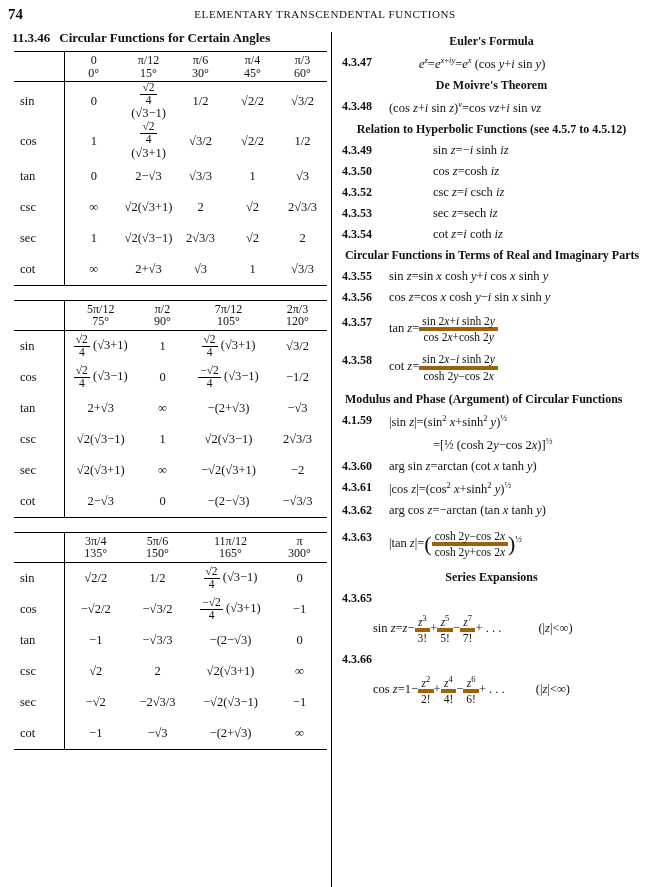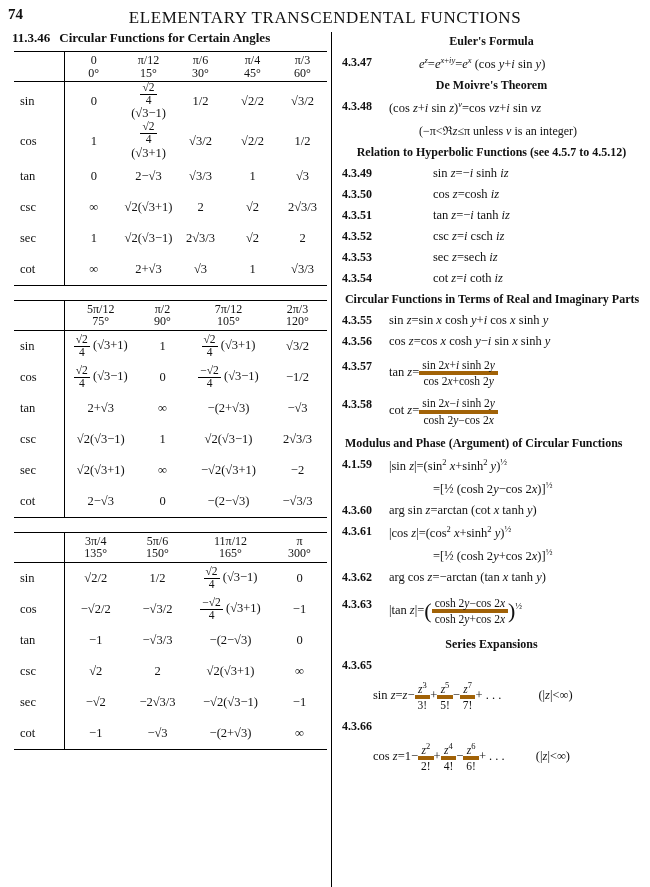--- a/index.html
+++ b/index.html
@@ -21,21 +21,21 @@
     height:20px;
     margin:6px 0 2px 0;
   }
   .pageno{
     position:absolute;left:8px;top:0;
     font-size:15px;font-weight:bold;
   }
   .runhead{
     position:absolute;left:0;right:0;top:2px;
     text-align:center;
-    font-size:17px;
+    font-size:11px;
     letter-spacing:.6px;
   }
   
   .cols{display:flex;}
   .colL{width:330px;}
   .colR{width:320px;}
   .vrule{
     position:absolute;
     left:331px;top:26px;bottom:4px;
     border-left:1px solid #000;
@@ -369,37 +369,30 @@
 
       <div class="rhead">De Moivre's Theorem</div>
 
       <div class="eq">
         <span class="eqnum">4.3.48</span>
         <span class="eqbody">
           (cos <span class="ital">z</span>+<span class="ital">i</span> sin <span class="ital">z</span>)<sup><span class="ital">ν</span></sup>=cos <span class="ital">νz</span>+<span class="ital">i</span> sin <span class="ital">νz</span>
         </span>
       </div>
 
-      <div class="note">
-        (−π&lt;ℜ<span class="ital">z</span>≤π unless <span class="ital">ν</span> is an integer)
-      </div>
 
       <div class="rhead">Relation to Hyperbolic Functions (see 4.5.7 to 4.5.12)</div>
 
       <div class="eq">
         <span class="eqnum">4.3.49</span>
         <span class="eqbody ind2">sin <span class="ital">z</span>=−<span class="ital">i</span> sinh <span class="ital">iz</span></span>
       </div>
       <div class="eq">
         <span class="eqnum">4.3.50</span>
         <span class="eqbody ind2">cos <span class="ital">z</span>=cosh <span class="ital">iz</span></span>
-      </div>
-      <div class="eq">
-        <span class="eqnum">4.3.51</span>
-        <span class="eqbody ind2">tan <span class="ital">z</span>=−<span class="ital">i</span> tanh <span class="ital">iz</span></span>
       </div>
       <div class="eq">
         <span class="eqnum">4.3.52</span>
         <span class="eqbody ind2">csc <span class="ital">z</span>=<span class="ital">i</span> csch <span class="ital">iz</span></span>
       </div>
       <div class="eq">
         <span class="eqnum">4.3.53</span>
         <span class="eqbody ind2">sec <span class="ital">z</span>=sech <span class="ital">iz</span></span>
       </div>
       <div class="eq">
@@ -442,23 +435,20 @@
       </div>
       <div class="eq">
         <span class="eqnum">4.3.60</span>
         <span class="eqbody">arg sin <span class="ital">z</span>=arctan (cot <span class="ital">x</span> tanh <span class="ital">y</span>)</span>
       </div>
       <div class="eq">
         <span class="eqnum">4.3.61</span>
         <span class="eqbody">|cos <span class="ital">z</span>|=(cos<sup>2</sup> <span class="ital">x</span>+sinh<sup>2</sup> <span class="ital">y</span>)<span class="tiny">½</span></span>
       </div>
       <div class="eq">
-        <span class="eqbody ind2">=[½ (cosh 2<span class="ital">y</span>+cos 2<span class="ital">x</span>)]<span class="tiny">½</span></span>
-      </div>
-      <div class="eq">
         <span class="eqnum">4.3.62</span>
         <span class="eqbody">arg cos <span class="ital">z</span>=−arctan (tan <span class="ital">x</span> tanh <span class="ital">y</span>)</span>
       </div>
 
       <div class="eq" style="margin:12px 0;">
         <span class="eqnum">4.3.63</span>
         <span class="eqbody">
           |tan <span class="ital">z</span>|=<span class="bigparen">(</span><span class="sfrac"><span class="n">cosh 2<span class="ital">y</span>−cos 2<span class="ital">x</span></span><span class="d">cosh 2<span class="ital">y</span>+cos 2<span class="ital">x</span></span></span><span class="bigparen">)</span><span class="tiny">½</span>
         </span>
       </div>

